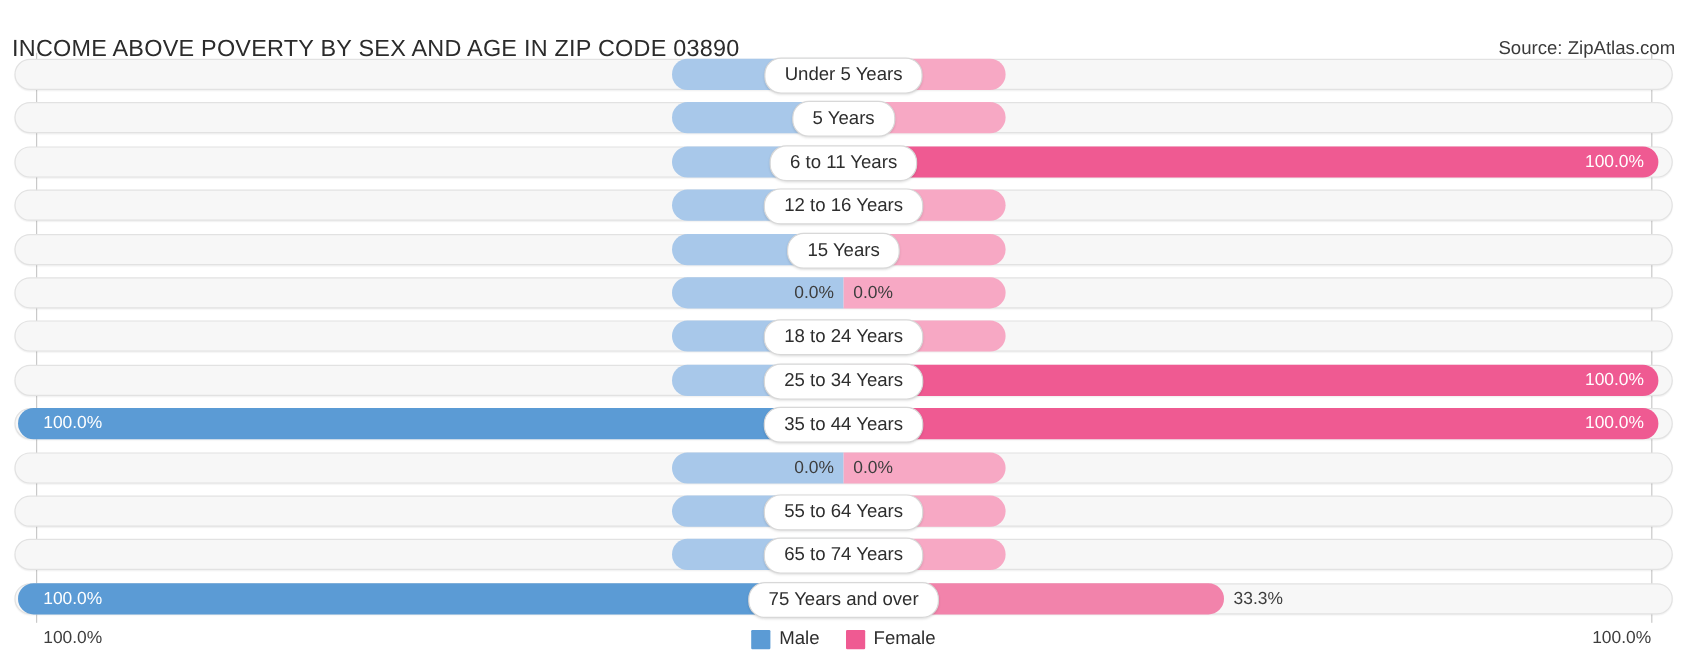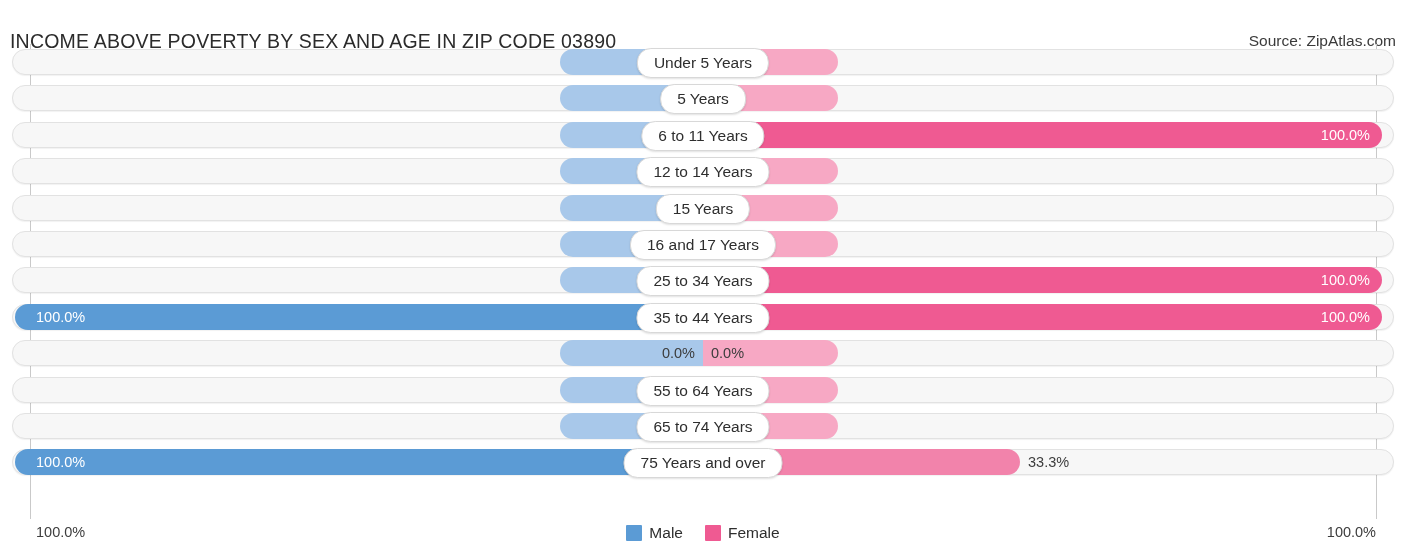--- a/index.html
+++ b/index.html
@@ -257,41 +257,50 @@
         <div class="pill">6 to 11 Years</div>
       </div>
       <div class="row">
         <div class="track"></div>
         <div class="bars">
           <div class="bar bar-male" style="width: 143px;"></div>
           <div class="bar bar-female" style="width: 135px;"></div>
         </div>
         <div class="val val-male">0.0%</div>
         <div class="val val-female">0.0%</div>
-        <div class="pill">12 to 14 Years</div>
+        <div class="pill">12 to 16 Years</div>
       </div>
       <div class="row">
         <div class="track"></div>
         <div class="bars">
           <div class="bar bar-male" style="width: 143px;"></div>
           <div class="bar bar-female" style="width: 135px;"></div>
         </div>
         <div class="val val-male">0.0%</div>
         <div class="val val-female">0.0%</div>
         <div class="pill">15 Years</div>
       </div>
       <div class="row">
         <div class="track"></div>
         <div class="bars">
           <div class="bar bar-male" style="width: 143px;"></div>
           <div class="bar bar-female" style="width: 135px;"></div>
         </div>
         <div class="val val-male">0.0%</div>
         <div class="val val-female">0.0%</div>
-        <div class="pill">16 and 17 Years</div>
+      </div>
+      <div class="row">
+        <div class="track"></div>
+        <div class="bars">
+          <div class="bar bar-male" style="width: 143px;"></div>
+          <div class="bar bar-female" style="width: 135px;"></div>
+        </div>
+        <div class="val val-male">0.0%</div>
+        <div class="val val-female">0.0%</div>
+        <div class="pill">18 to 24 Years</div>
       </div>
       <div class="row">
         <div class="track"></div>
         <div class="bars">
           <div class="bar bar-male" style="width: 143px;"></div>
           <div class="bar bar-female full" style="width: 679px;"></div>
         </div>
         <div class="val val-male">0.0%</div>
         <div class="val val-female inside">100.0%</div>
         <div class="pill">25 to 34 Years</div>

